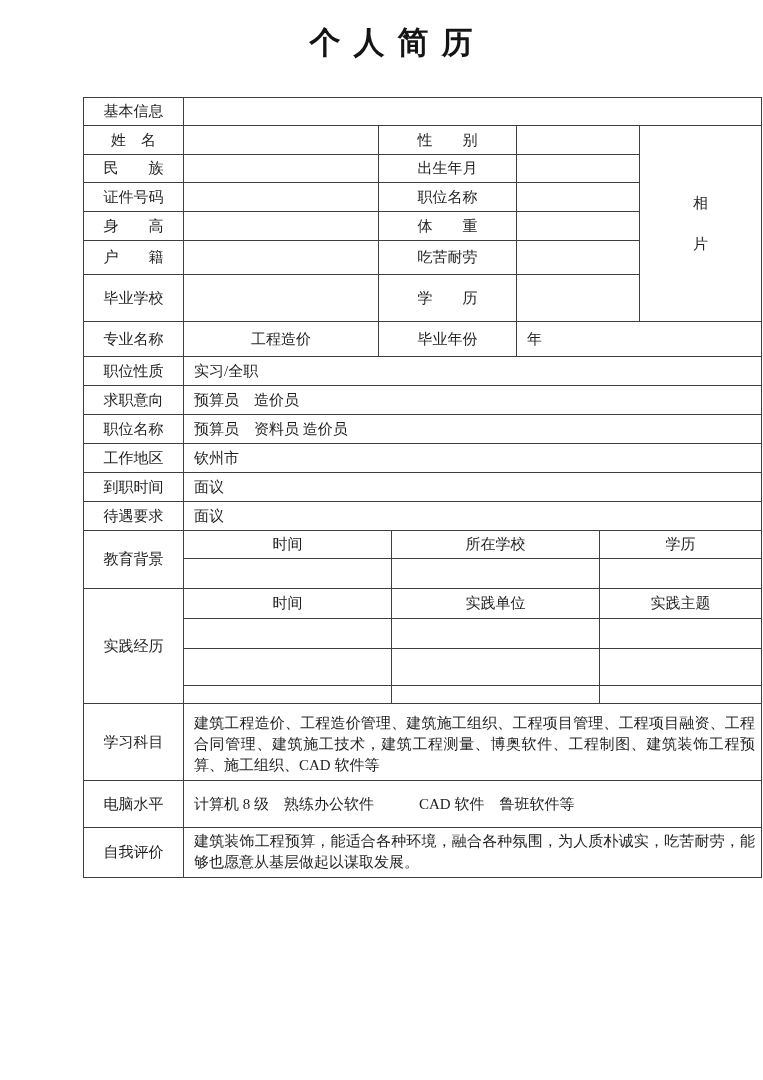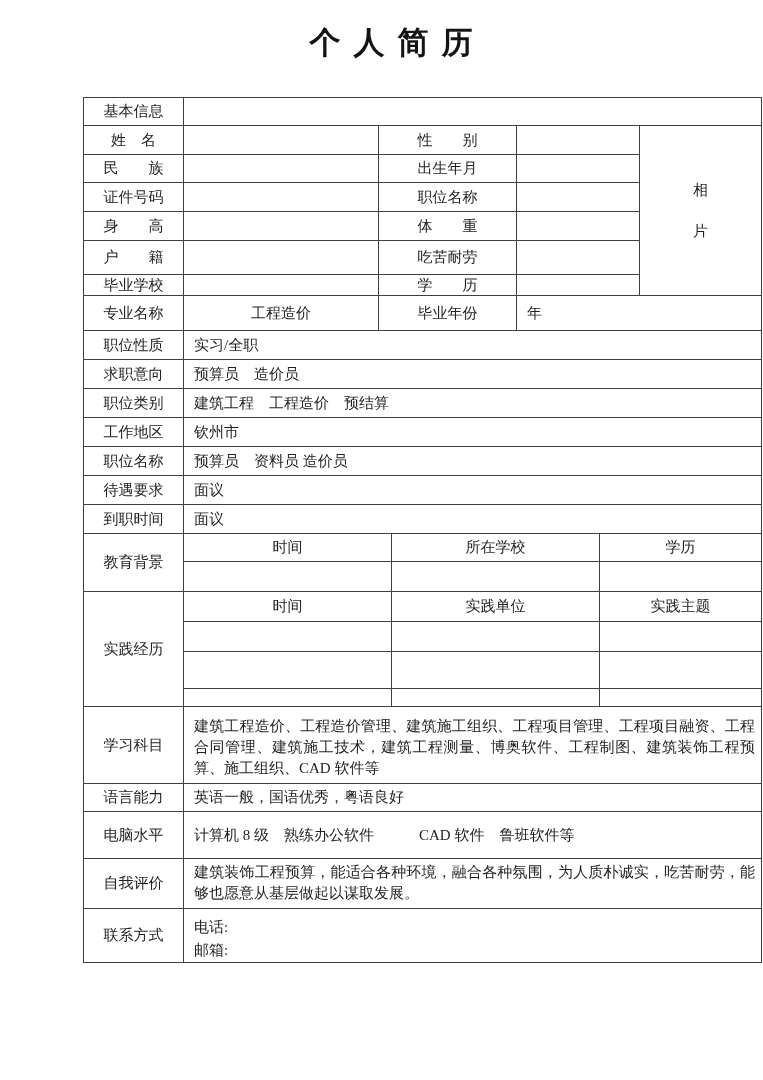--- a/index.html
+++ b/index.html
@@ -137,21 +137,21 @@
         <td class="val"></td>
         <td class="lbl">体　　重</td>
         <td class="val"></td>
       </tr>
       <tr style="height:34px">
         <td class="lbl">户　　籍</td>
         <td class="val"></td>
         <td class="lbl">吃苦耐劳</td>
         <td class="val"></td>
       </tr>
-      <tr style="height:21px">
+      <tr style="height:47px">
         <td class="lbl">毕业学校</td>
         <td class="val"></td>
         <td class="lbl">学　　历</td>
         <td class="val"></td>
       </tr>
       <tr style="height:35px">
         <td class="lbl">专业名称</td>
         <td class="ctr">工程造价</td>
         <td class="lbl">毕业年份</td>
         <td class="val year-val" colspan="2">年</td>
@@ -167,37 +167,33 @@
       <tbody>
           <tr style="height:29px">
         <td class="lbl">职位性质</td>
         <td class="val">实习/全职</td>
       </tr>
       <tr style="height:29px">
         <td class="lbl">求职意向</td>
         <td class="val">预算员　造价员</td>
       </tr>
       <tr style="height:29px">
-        <td class="lbl">职位类别</td>
-        <td class="val">建筑工程　工程造价　预结算</td>
+        <td class="lbl">职位名称</td>
+        <td class="val">预算员　资料员 造价员</td>
       </tr>
       <tr style="height:29px">
         <td class="lbl">工作地区</td>
         <td class="val">钦州市</td>
       </tr>
       <tr style="height:29px">
-        <td class="lbl">职位名称</td>
-        <td class="val">预算员　资料员 造价员</td>
+        <td class="lbl">到职时间</td>
+        <td class="val">面议</td>
       </tr>
       <tr style="height:29px">
         <td class="lbl">待遇要求</td>
-        <td class="val">面议</td>
-      </tr>
-      <tr style="height:29px">
-        <td class="lbl">到职时间</td>
         <td class="val">面议</td>
       </tr>
     </tbody>
       </table>
 
     <table>
       <colgroup>
           <col style="width:100px">
           <col style="width:208px">
           <col style="width:208px">
@@ -253,36 +249,25 @@
     <table>
       <colgroup>
           <col style="width:100px">
           <col style="width:578px">
         </colgroup>
       <tbody>
           <tr style="height:72px">
         <td class="lbl">学习科目</td>
         <td class="para">建筑工程造价、工程造价管理、建筑施工组织、工程项目管理、工程项目融资、工程合同管理、建筑施工技术，建筑工程测量、博奥软件、工程制图、建筑装饰工程预算、施工组织、CAD 软件等</td>
       </tr>
-      <tr style="height:28px">
-        <td class="lbl">语言能力</td>
-        <td class="val">英语一般，国语优秀，粤语良好</td>
-      </tr>
       <tr style="height:47px">
         <td class="lbl">电脑水平</td>
         <td class="val">计算机 8 级　熟练办公软件　　　CAD 软件　鲁班软件等</td>
       </tr>
       <tr style="height:41px">
         <td class="lbl">自我评价</td>
         <td class="para" style="padding-top:3px">建筑装饰工程预算，能适合各种环境，融合各种氛围，为人质朴诚实，吃苦耐劳，能够也愿意从基层做起以谋取发展。</td>
       </tr>
-      <tr style="height:47px">
-        <td class="lbl">联系方式</td>
-        <td class="contact-cell">
-          <div>电话:</div>
-          <div>邮箱:</div>
-        </td>
-      </tr>
     </tbody>
       </table>
 
   </div>
 </div>
 
 </body></html>

